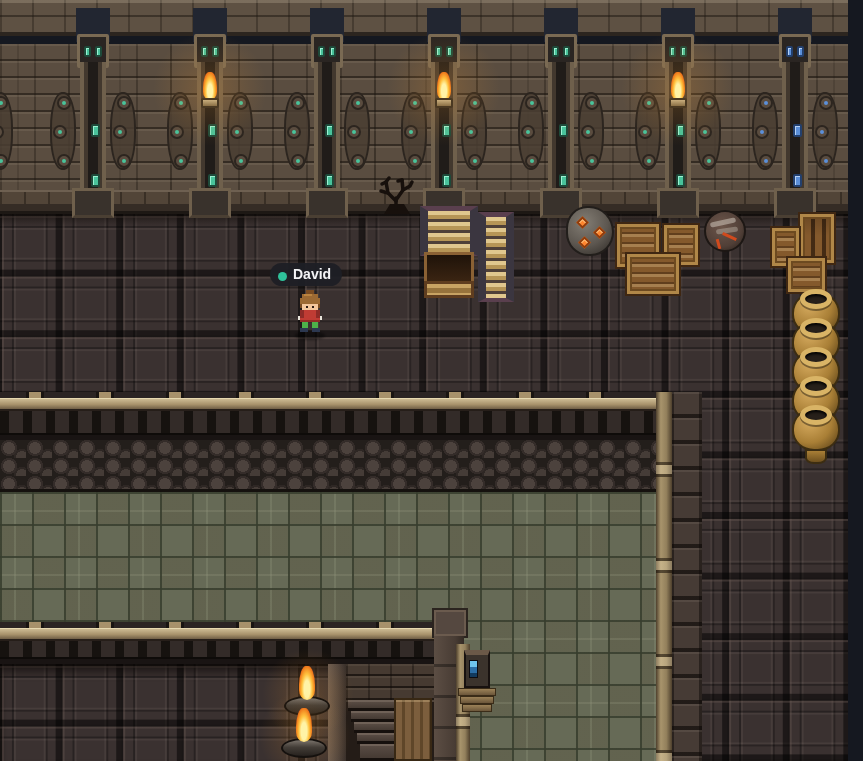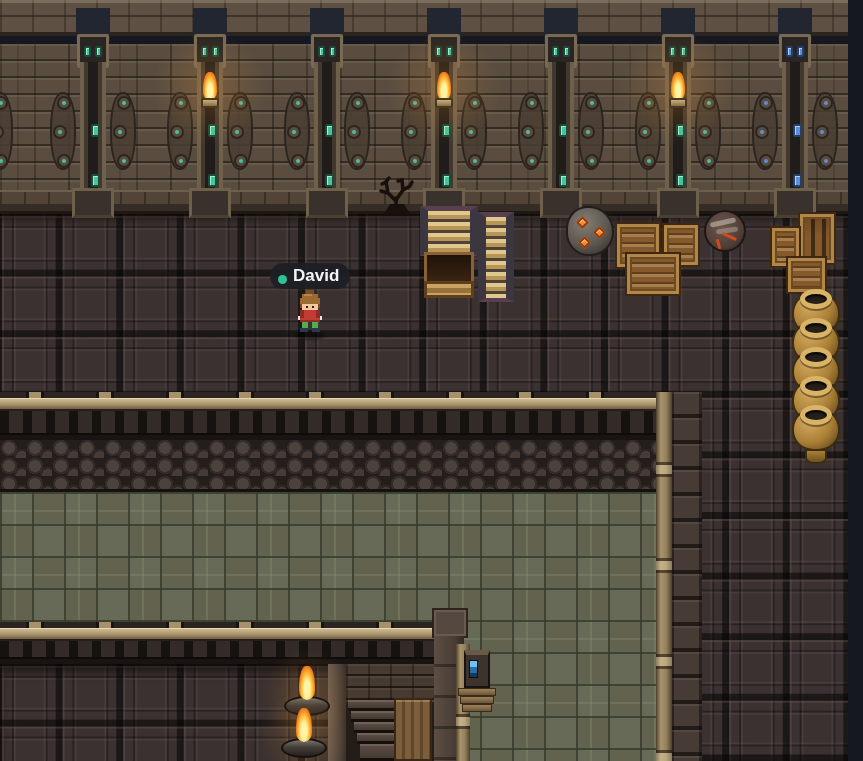--- a/index.html
+++ b/index.html
@@ -124,21 +124,21 @@
     background:#27201a;border:5px solid #d9b466;box-shadow:0 2px 0 rgba(0,0,0,.4), inset 0 2px 3px #000;}
   .pot-foot{position:absolute;left:13px;bottom:-13px;width:22px;height:15px;border-radius:0 0 40% 40%;
     background:linear-gradient(#a97f36,#6f511f);border:2px solid #3c2d12;}
   .sconce{position:absolute;width:48px;height:54px;}
   .bowl{position:absolute;left:0;top:30px;width:46px;height:20px;border-radius:50%;
     background:linear-gradient(#7b746c,#433d37 45%,#27221e);border:2px solid #15110e;}
 
   
   .nametag{position:absolute;display:inline-flex;align-items:flex-end;gap:6px;
     background:rgba(30,31,37,.95);border-radius:13px;padding:4px 11px 5px 8px;
-    color:#f4f4f6;font-size:17px;font-weight:bold;line-height:1;z-index:30;}
+    color:#f4f4f6;font-size:14px;font-weight:bold;line-height:1;z-index:30;}
   .dot{width:9px;height:9px;border-radius:50%;background:#2fc19a;}
   .pshadow{background:rgba(0,0,0,.38);border-radius:50%;filter:blur(1px);}
 
   .rightbar{background:#151820;z-index:40;}
 </style>
 </head>
 <body>
 
 <div id="stage">
 

